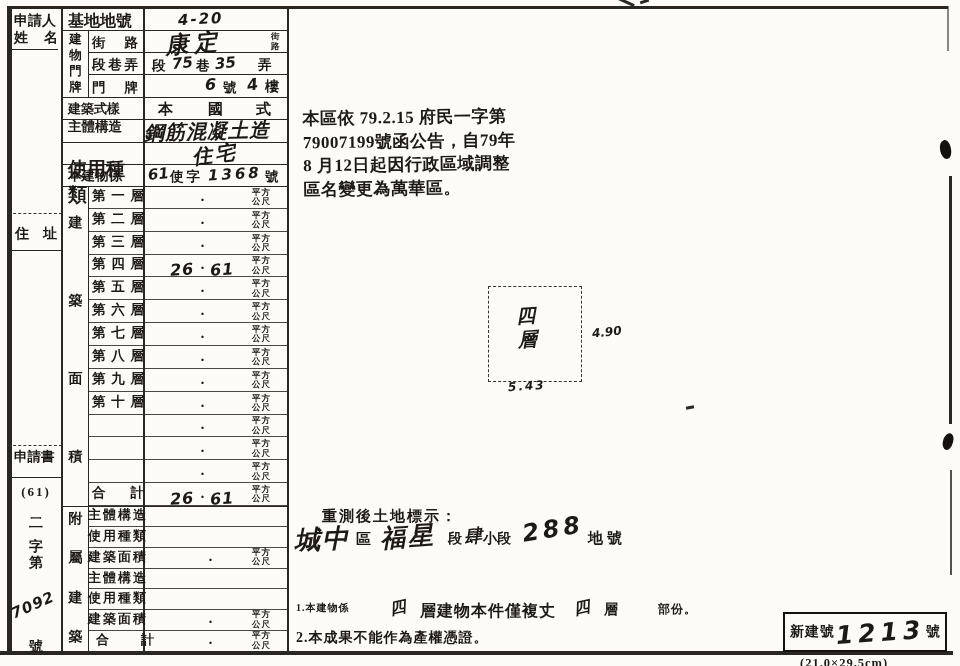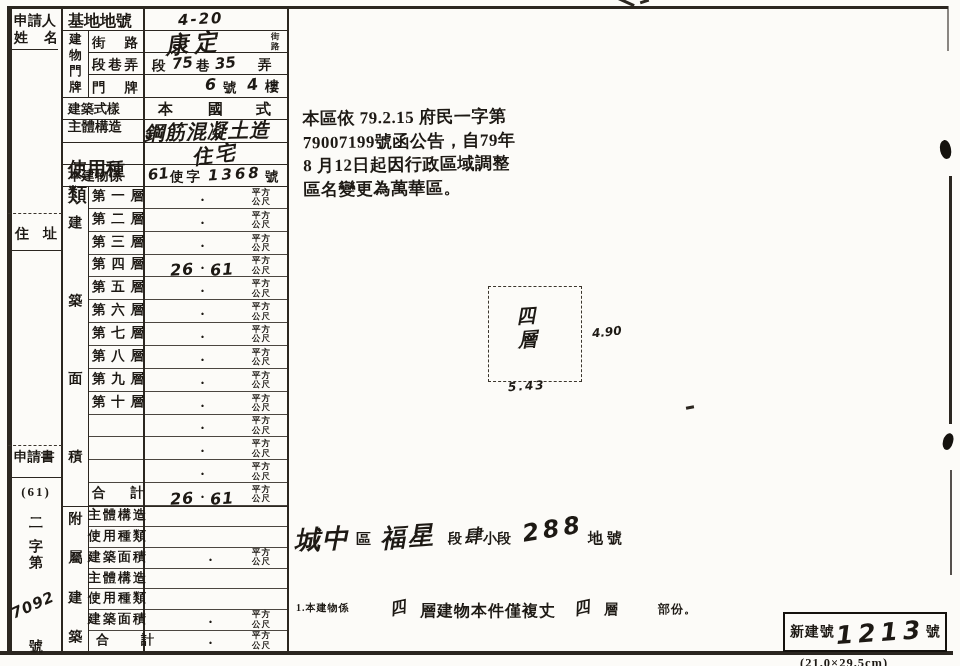--- a/index.html
+++ b/index.html
@@ -391,35 +391,37 @@
 
   <div class="abs" style="left:488px;top:286px;width:92px;height:94px;border:1.5px dashed #3b352c;">
     <div class="abs hw" style="left:28px;top:16px;font-size:19px;line-height:24px;text-align:center;transform:rotate(-4deg);">
       <div>四</div>
       <div>層</div>
     </div>
   </div>
   <div class="abs hw" style="left:592px;top:325px;font-size:12px;transform:rotate(-6deg);">4.90</div>
   <div class="abs hw" style="left:508px;top:379px;font-size:12px;letter-spacing:2px;transform:rotate(-4deg);">5.43</div>
 
+  <div class="abs p" style="left:322px;top:507px;font-size:15px;letter-spacing:2px;">重測後土地標示：</div>
   <span class="abs hw" style="left:294px;top:522px;font-size:26px;letter-spacing:2px;transform:rotate(-3deg);">城中</span>
   <span class="abs p" style="left:356px;top:530px;font-size:15px;">區</span>
   <span class="abs hw" style="left:380px;top:520px;font-size:25px;letter-spacing:3px;transform:rotate(-4deg);">福星</span>
   <span class="abs p" style="left:448px;top:530px;font-size:14px;">段</span>
   <span class="abs hw" style="left:464px;top:524px;font-size:18px;transform:rotate(-6deg);">肆</span>
   <span class="abs p" style="left:483px;top:530px;font-size:14px;">小段</span>
   <span class="abs hw" style="left:522px;top:515px;font-size:24px;letter-spacing:4px;transform:rotate(-9deg);">288</span>
   <span class="abs p" style="left:588px;top:529px;font-size:15px;letter-spacing:4px;">地號</span>
 
   <span class="abs p" style="left:296px;top:601px;font-size:10px;letter-spacing:1px;">1.本建物係</span>
   <span class="abs hw" style="left:390px;top:598px;font-size:16px;transform:rotate(-12deg);">四</span>
   <span class="abs p" style="left:420px;top:601px;font-size:16px;letter-spacing:1px;">層建物本件僅複丈</span>
   <span class="abs hw" style="left:574px;top:598px;font-size:16px;transform:rotate(-12deg);">四</span>
   <span class="abs p" style="left:604px;top:601px;font-size:14px;">層</span>
   <span class="abs p" style="left:658px;top:601px;font-size:12px;letter-spacing:1px;">部份。</span>
+  <div class="abs p" style="left:296px;top:629px;font-size:14px;letter-spacing:1px;">2.本成果不能作為產權憑證。</div>
 
   <div class="abs" style="left:783px;top:612px;width:160px;height:36px;border:2.5px solid #15120e;display:flex;align-items:center;">
     <span class="p" style="font-size:14px;letter-spacing:1px;padding-left:5px;">新建號</span>
     <span class="hw" style="flex:1;text-align:center;font-size:25px;letter-spacing:5px;transform:rotate(-4deg);">1213</span>
     <span class="p" style="font-size:14px;padding-right:5px;">號</span>
   </div>
   <div class="abs p" style="left:800px;top:656px;font-size:12.5px;letter-spacing:1px;">(21.0×29.5cm)</div>
 
 </div>
 

